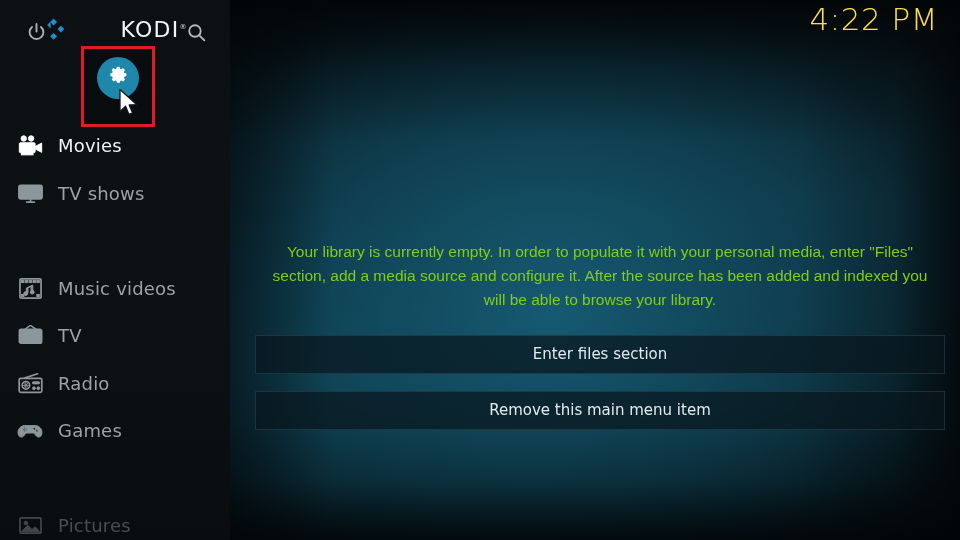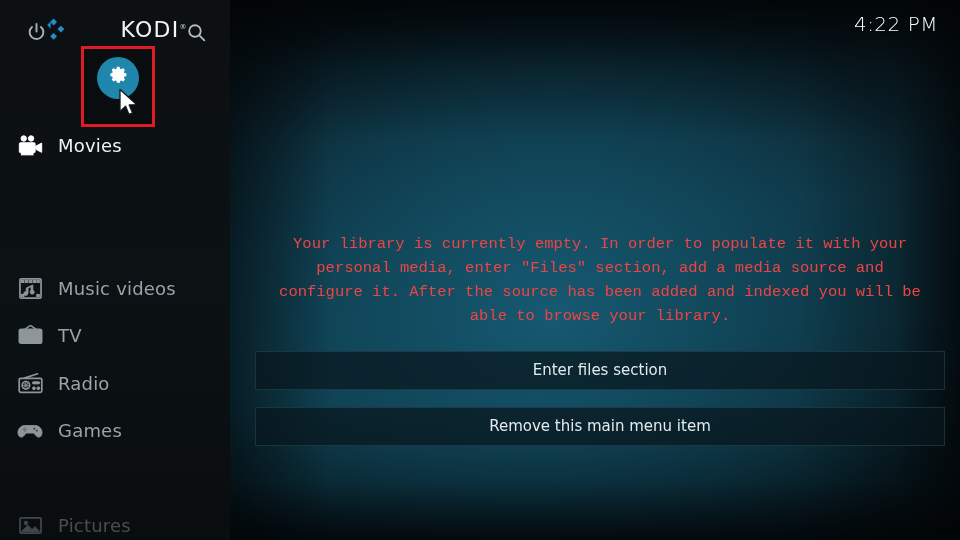--- a/index.html
+++ b/index.html
@@ -80,33 +80,33 @@
     margin-left:6px; font-size:18px; color:#9ba3a8; font-weight:400;
     letter-spacing:0.2px; font-family:"DejaVu Sans", sans-serif;text-align:center;
   }
   .menu-item.selected .mi-label { color:#f0f4f6; }
   .menu-item.selected .mi-icon svg { fill:#ffffff; stroke:#ffffff; }
   .menu-item.dim { opacity:0.42; }
   .mi-icon svg { fill:#8d969b; stroke:#8d969b; }
 
   
   #clock {
-    position:absolute; right:22px; top:12px;
-    font-size:20px; color:#ffffff; font-weight:300; letter-spacing:0.5px;
+    position:absolute; right:22px; top:1px;
+    font-size:31px; color:#fde047; font-weight:300; letter-spacing:0.5px;
     font-family:"DejaVu Sans", sans-serif;
   }
 
   
   #empty-panel {
     position:absolute; left:255px; top:228px; width:690px;
   }
   #empty-msg {
-    text-align:center; color:#ef4444; font-size:15.5px; line-height:1.55;
-    width:660px; margin:4px auto;
-    font-family:Liberation Mono, monospace;
+    text-align:center; color:#84cc16; font-size:15.5px; line-height:1.55;
+    width:660px; margin:12px auto;
+    font-family:Liberation Sans, sans-serif;
   }
   #btn-row {
     display:flex; justify-content:center; gap:17px; margin-top:23px;flex-direction:column;
   }
   .action-btn {
     background:rgba(9,22,29,0.72);
     border:1px solid rgba(80,120,138,0.28);
     color:#e3eaee; font-size:15px; padding:9px 17px 10px 17px;
     font-family:"DejaVu Sans", sans-serif;
     cursor:pointer; white-space:nowrap;
@@ -192,20 +192,30 @@
             <circle cx="7" cy="3.2" r="2.8" fill="#ffffff"></circle>
             <circle cx="14.6" cy="3.2" r="2.8" fill="#ffffff"></circle>
             <rect x="2.4" y="7.6" width="16.4" height="10.4" rx="1.2" fill="#ffffff"></rect>
             <path d="M19.4 11.2 L25.6 8.0 L25.6 17.6 L19.4 14.4 Z" fill="#ffffff"></path>
             <rect x="4.6" y="18" width="12" height="2.2" fill="#ffffff"></rect>
           </svg>
         </span>
         <span class="mi-label">Movies</span>
       </div>
 
+      <div class="menu-item" style="top:47.5px">
+        <span class="mi-icon">
+          <svg viewBox="0 0 28 22" width="27" height="22" fill="none">
+            <rect x="2" y="3" width="24" height="14" rx="1.6" stroke="#8d969b" stroke-width="1.8"></rect>
+            <path d="M10 20.4 L18 20.4" stroke="#8d969b" stroke-width="1.8" stroke-linecap="round"></path>
+            <path d="M14 17 L14 20.4" stroke="#8d969b" stroke-width="1.8"></path>
+          </svg>
+        </span>
+        <span class="mi-label">TV shows</span>
+      </div>
 
 
       <div class="menu-item" style="top:142.5px">
         <span class="mi-icon">
           <svg viewBox="0 0 26 24" width="25" height="23">
             <rect x="2" y="2" width="22" height="20" rx="1.2" fill="none" stroke="#8d969b" stroke-width="1.8"></rect>
             <g fill="#8d969b">
               <rect x="3.6" y="3.6" width="2.6" height="2.2"></rect>
               <rect x="7.6" y="3.6" width="2.6" height="2.2"></rect>
               <rect x="11.6" y="3.6" width="2.6" height="2.2"></rect>

